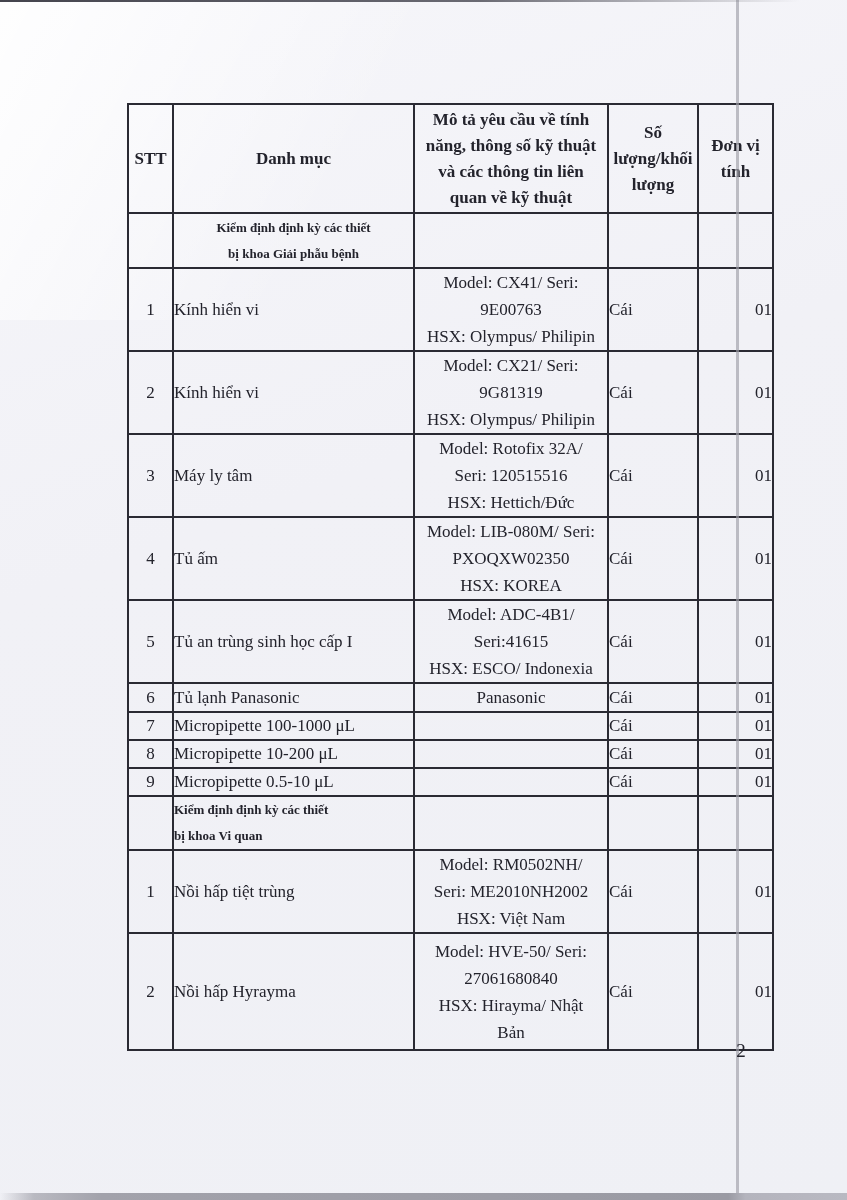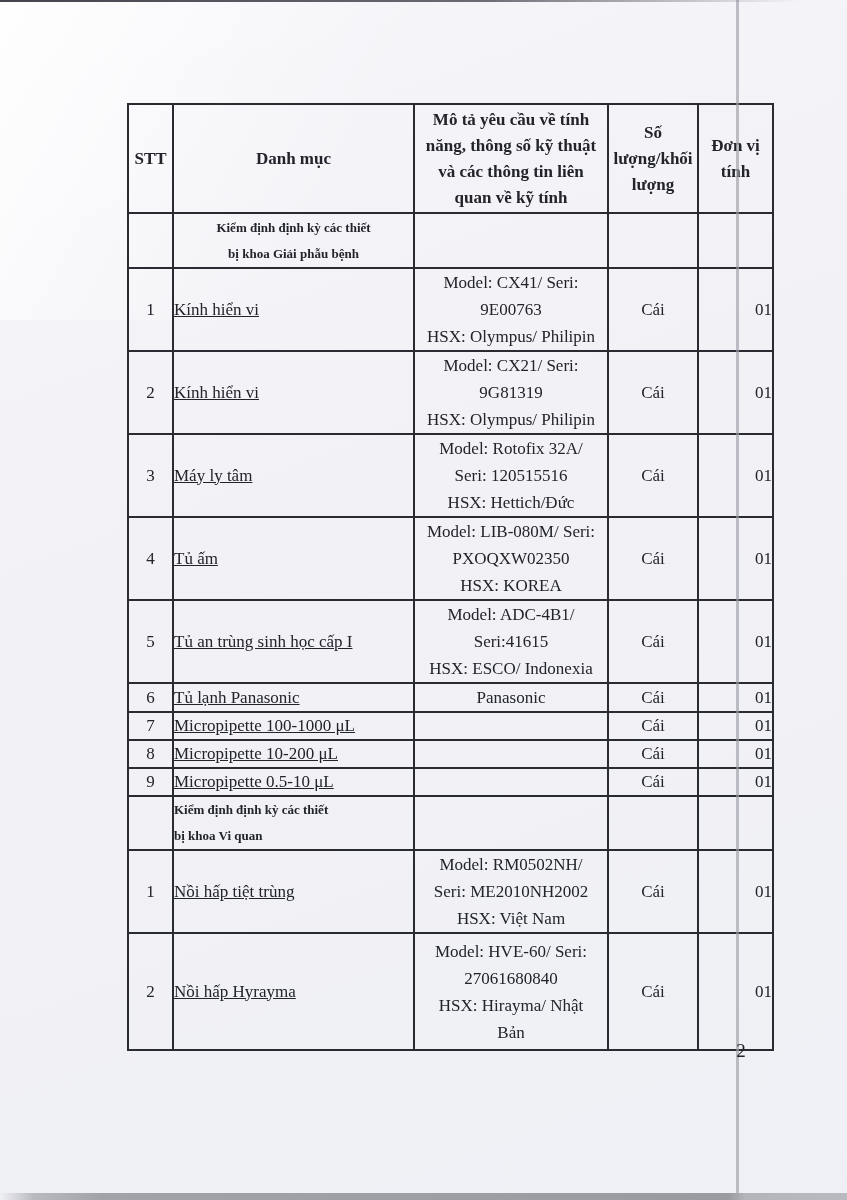--- a/index.html
+++ b/index.html
@@ -50,24 +50,24 @@
   .hrow th{font-weight:bold;text-align:center;line-height:26px;font-size:17px;}
   .hrow{height:109px;}
 
   .sec-row .sec-cell{font-weight:bold;line-height:26px;font-size:13px;}
   .sec-center{text-align:center;}
   .sec-left{text-align:left;padding-left:4px;}
   .sec1{height:55px;}
   .sec2{height:45px;}
 
   .c-stt{text-align:center;}
-  .c-name{text-align:left;padding-left:6px;text-decoration:underline;}
+  .c-name{text-align:left;padding-left:6px;}
   .c-desc{text-align:center;}
   .dline{line-height:27px;}
-  .c-qty{text-align:center;font-family:Liberation Serif, serif;}
+  .c-qty{text-align:left;font-family:Liberation Serif, serif;}
   .qtop{vertical-align:top;padding-top:6px;}
   .c-unit{text-align:right;}
 
   .h83{height:83px;}
   .h82{height:82px;}
   .h28{height:28px;}
   .h117{height:117px;}
 
   .page-number{
     position:absolute;left:726px;top:1040px;width:30px;z-index:7;
@@ -93,21 +93,21 @@
     </colgroup>
 
     <tbody>
         <tr class="hrow">
       <th>STT</th>
       <th>Danh mục</th>
       <th>
         <div>Mô tả yêu cầu về tính</div>
         <div>năng, thông số kỹ thuật</div>
         <div>và các thông tin liên</div>
-        <div>quan về kỹ tính</div>
+        <div>quan về kỹ thuật</div>
       </th>
       <th>
         <div>Số</div>
         <div>lượng/khối</div>
         <div>lượng</div>
       </th>
       <th>
         <div>Đơn vị</div>
         <div>tính</div>
       </th>
@@ -238,21 +238,21 @@
         <div class="dline">HSX: Việt Nam</div>
       </td>
       <td class="c-qty qtop">Cái</td>
       <td class="c-unit">01</td>
     </tr>
 
     <tr class="h117">
       <td class="c-stt">2</td>
       <td class="c-name">Nồi hấp Hyrayma</td>
       <td class="c-desc">
-        <div class="dline">Model: HVE-60/ Seri:</div>
+        <div class="dline">Model: HVE-50/ Seri:</div>
         <div class="dline">27061680840</div>
         <div class="dline">HSX: Hirayma/ Nhật</div>
         <div class="dline">Bản</div>
       </td>
       <td class="c-qty qtop">Cái</td>
       <td class="c-unit">01</td>
     </tr>
   </tbody>
     </table>
 

